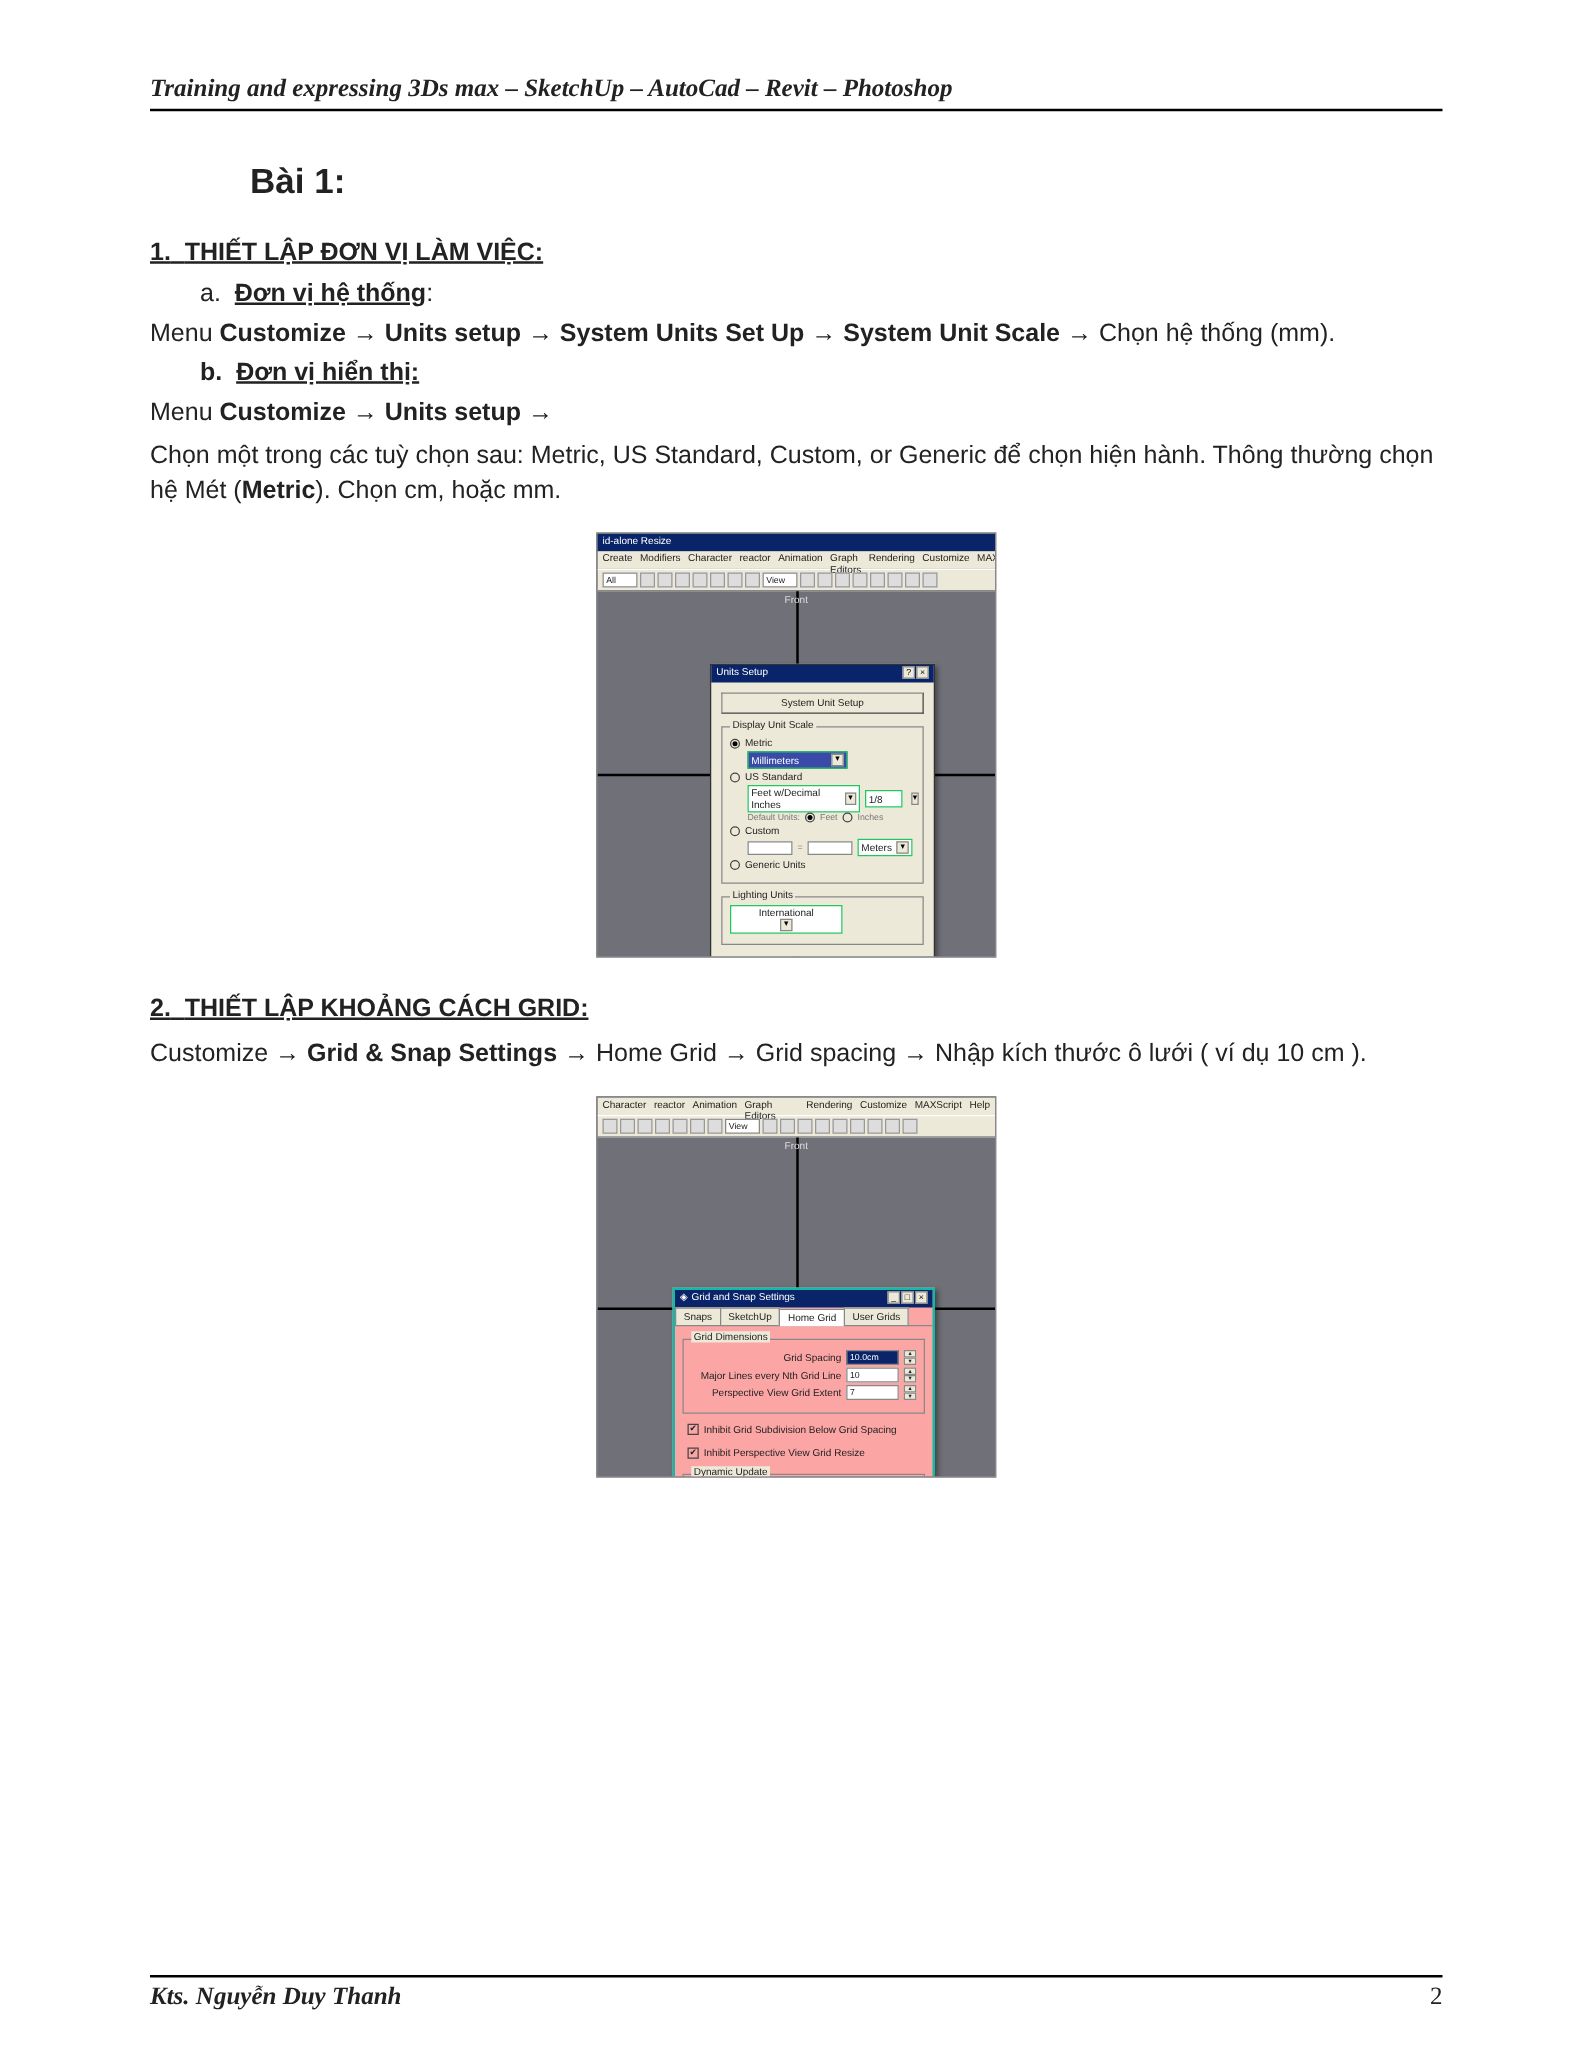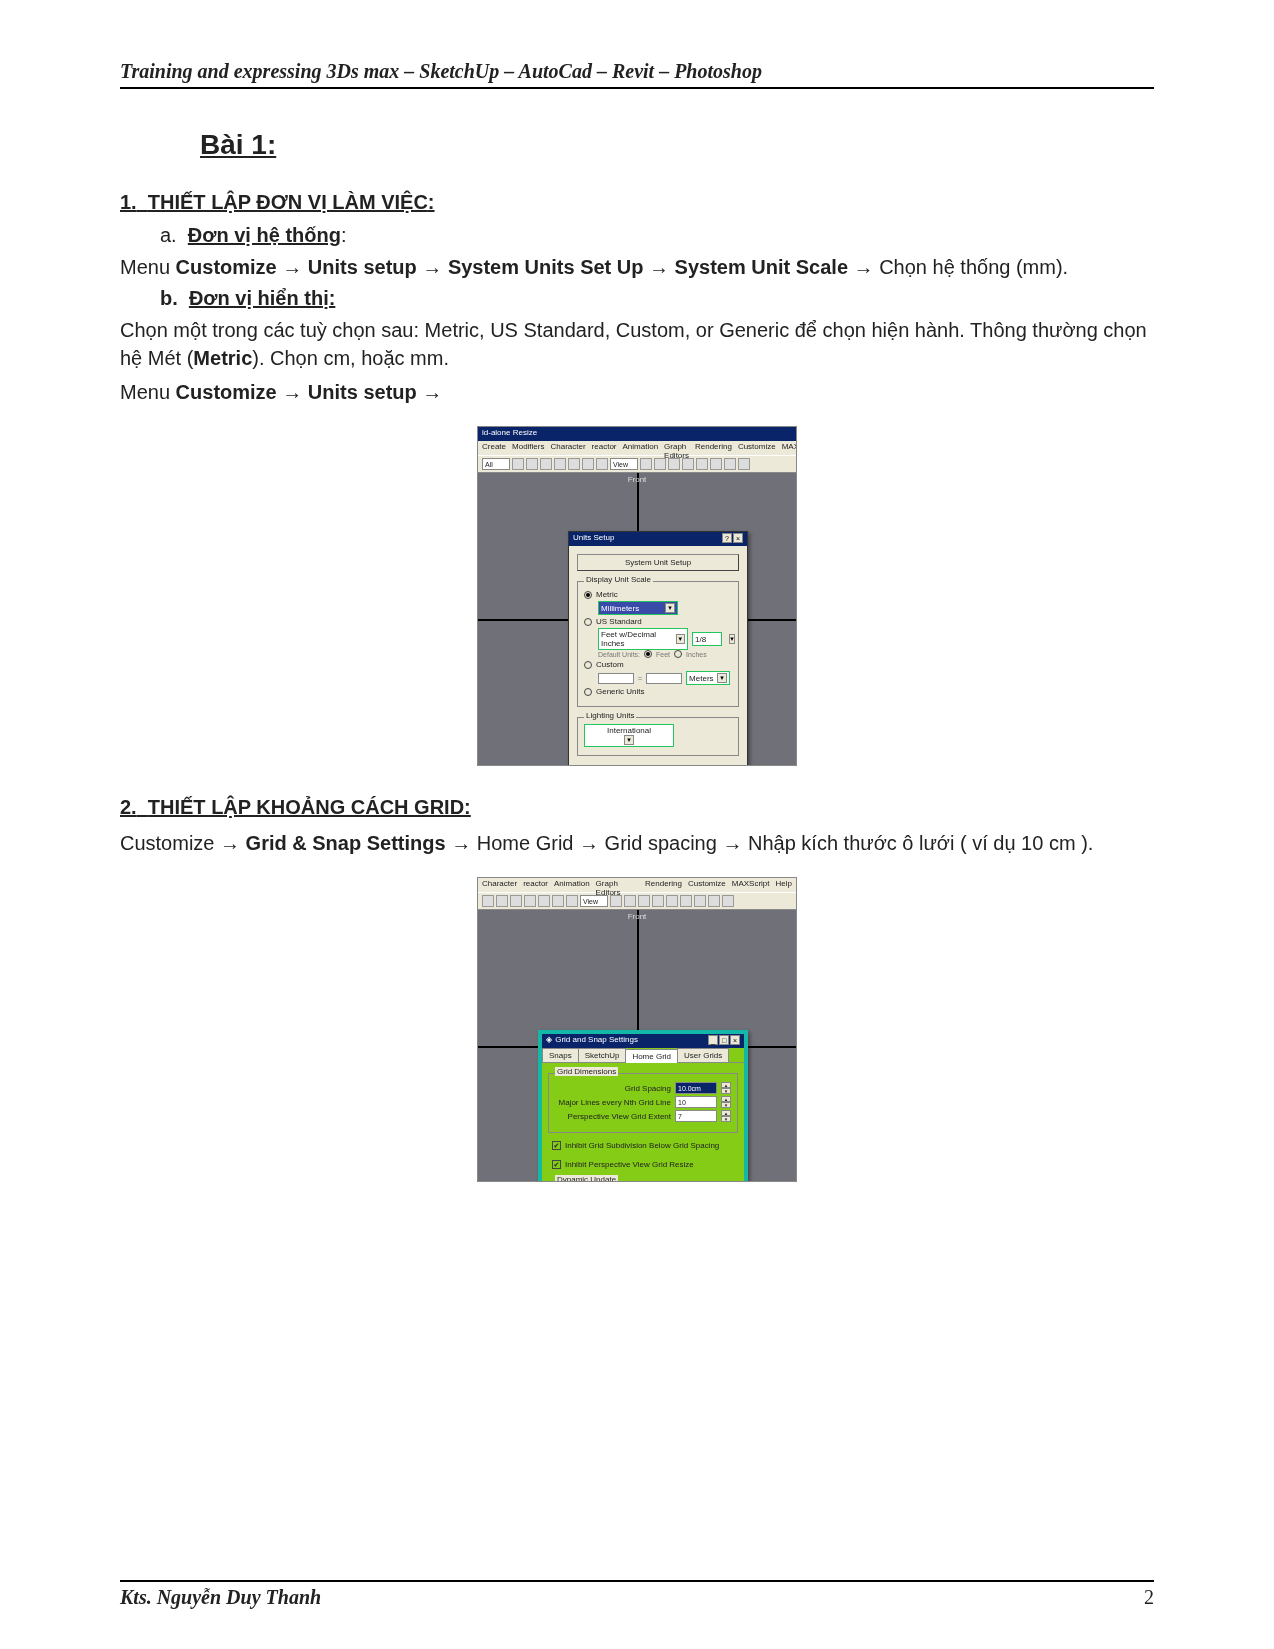--- a/index.html
+++ b/index.html
@@ -20,21 +20,20 @@
     font-style: italic;
     font-family: "Times New Roman", serif;
     font-weight: bold;
     font-size: 20px;
     padding-bottom: 4px;
     border-bottom: 2px solid #000;
     margin-bottom: 40px;
   }
   .title {
     text-align: left;
-    text-decoration: underline;
     font-weight: bold;
     font-size: 28px;
     margin: 0 0 30px 80px;
   }
   .h-sec {
     font-weight: bold;
     text-decoration: underline;
     font-size: 20px;
     margin: 6px 0 10px 0;
   }
@@ -91,21 +90,21 @@
   .shot2 {
     width: 320px; height: 305px;
     background: #707078; border:1px solid #888; font-size:9px;
     position:relative; overflow:hidden;
   }
   .shot2 .menubar { background:#ece9d8; height:14px; display:flex; gap:6px; padding:1px 4px; font-size:8px; color:#222;}
   .shot2 .toolbar { background:#ece9d8; height:18px; border-top:1px solid #fff; border-bottom:1px solid #888; display:flex; align-items:center; gap:2px; padding:0 4px;}
   .shot2 .vp-area { position:absolute; top:32px; left:0; right:0; bottom:0;}
   .shot2 .dialog {
     position:absolute; left:60px; top:120px; width:210px; height:170px;
-    background:#84cc16; border:4px solid #14b8a6; box-shadow:2px 2px 4px rgba(0,0,0,.4);
+    background:#fca5a5; border:2px solid #14b8a6; box-shadow:2px 2px 4px rgba(0,0,0,.4);
   }
   .tabs { display:flex; font-size:8px; border-bottom:1px solid #888; }
   .tab { padding:2px 6px; border:1px solid #888; border-bottom:none; background:#ece9d8; margin-right:-1px; }
   .tab.active { background:#fff; position:relative; top:1px;}
   .field-row { display:flex; align-items:center; justify-content:flex-end; gap:4px; font-size:8px; margin:2px 0;}
   .spin { border:1px solid #888; background:#fff; width:42px; height:12px; font-size:7px; padding:0 2px; display:flex; align-items:center;}
   .spin.hi { background:#0a246a; color:#fff;}
   .spin-btns { display:flex; flex-direction:column; }
   .spin-btns span { width:10px; height:6px; background:#ece9d8; border:1px solid #888; font-size:5px; text-align:center; line-height:4px;}
   .chk-row { display:flex; align-items:center; gap:4px; font-size:8px; margin:2px 0 2px 4px;}
@@ -151,29 +150,29 @@
     <span class="arrow">→</span>
     <span> Chọn hệ thống (mm).</span>
   </p>
 
   <p class="subitem">
     <span class="bold">b.</span>&nbsp;
     <span class="u bold">Đơn vị hiển thị:</span>
   </p>
 
   <p class="body-text">
-    <span>Chọn một trong các tuỳ chọn sau: Metric, US Standard, Custom, or Generic để chọn hiện hành. Thông thường chọn hệ Mét (</span><span class="bold">Metric</span><span>). Chọn cm, hoặc mm.</span>
-  </p>
-
-  <p class="body-text">
     <span>Menu </span>
     <span class="bold">Customize</span>
     <span class="arrow">→</span>
     <span class="bold">Units setup</span>
     <span class="arrow">→</span>
+  </p>
+
+  <p class="body-text">
+    <span>Chọn một trong các tuỳ chọn sau: Metric, US Standard, Custom, or Generic để chọn hiện hành. Thông thường chọn hệ Mét (</span><span class="bold">Metric</span><span>). Chọn cm, hoặc mm.</span>
   </p>
 
   <div class="figure-wrap">
     <div class="shot1">
       <div class="titlebar">id-alone Resize</div>
       <div class="menubar">
         <span>Create</span>
         <span>Modifiers</span>
         <span>Character</span>
         <span>reactor</span>

